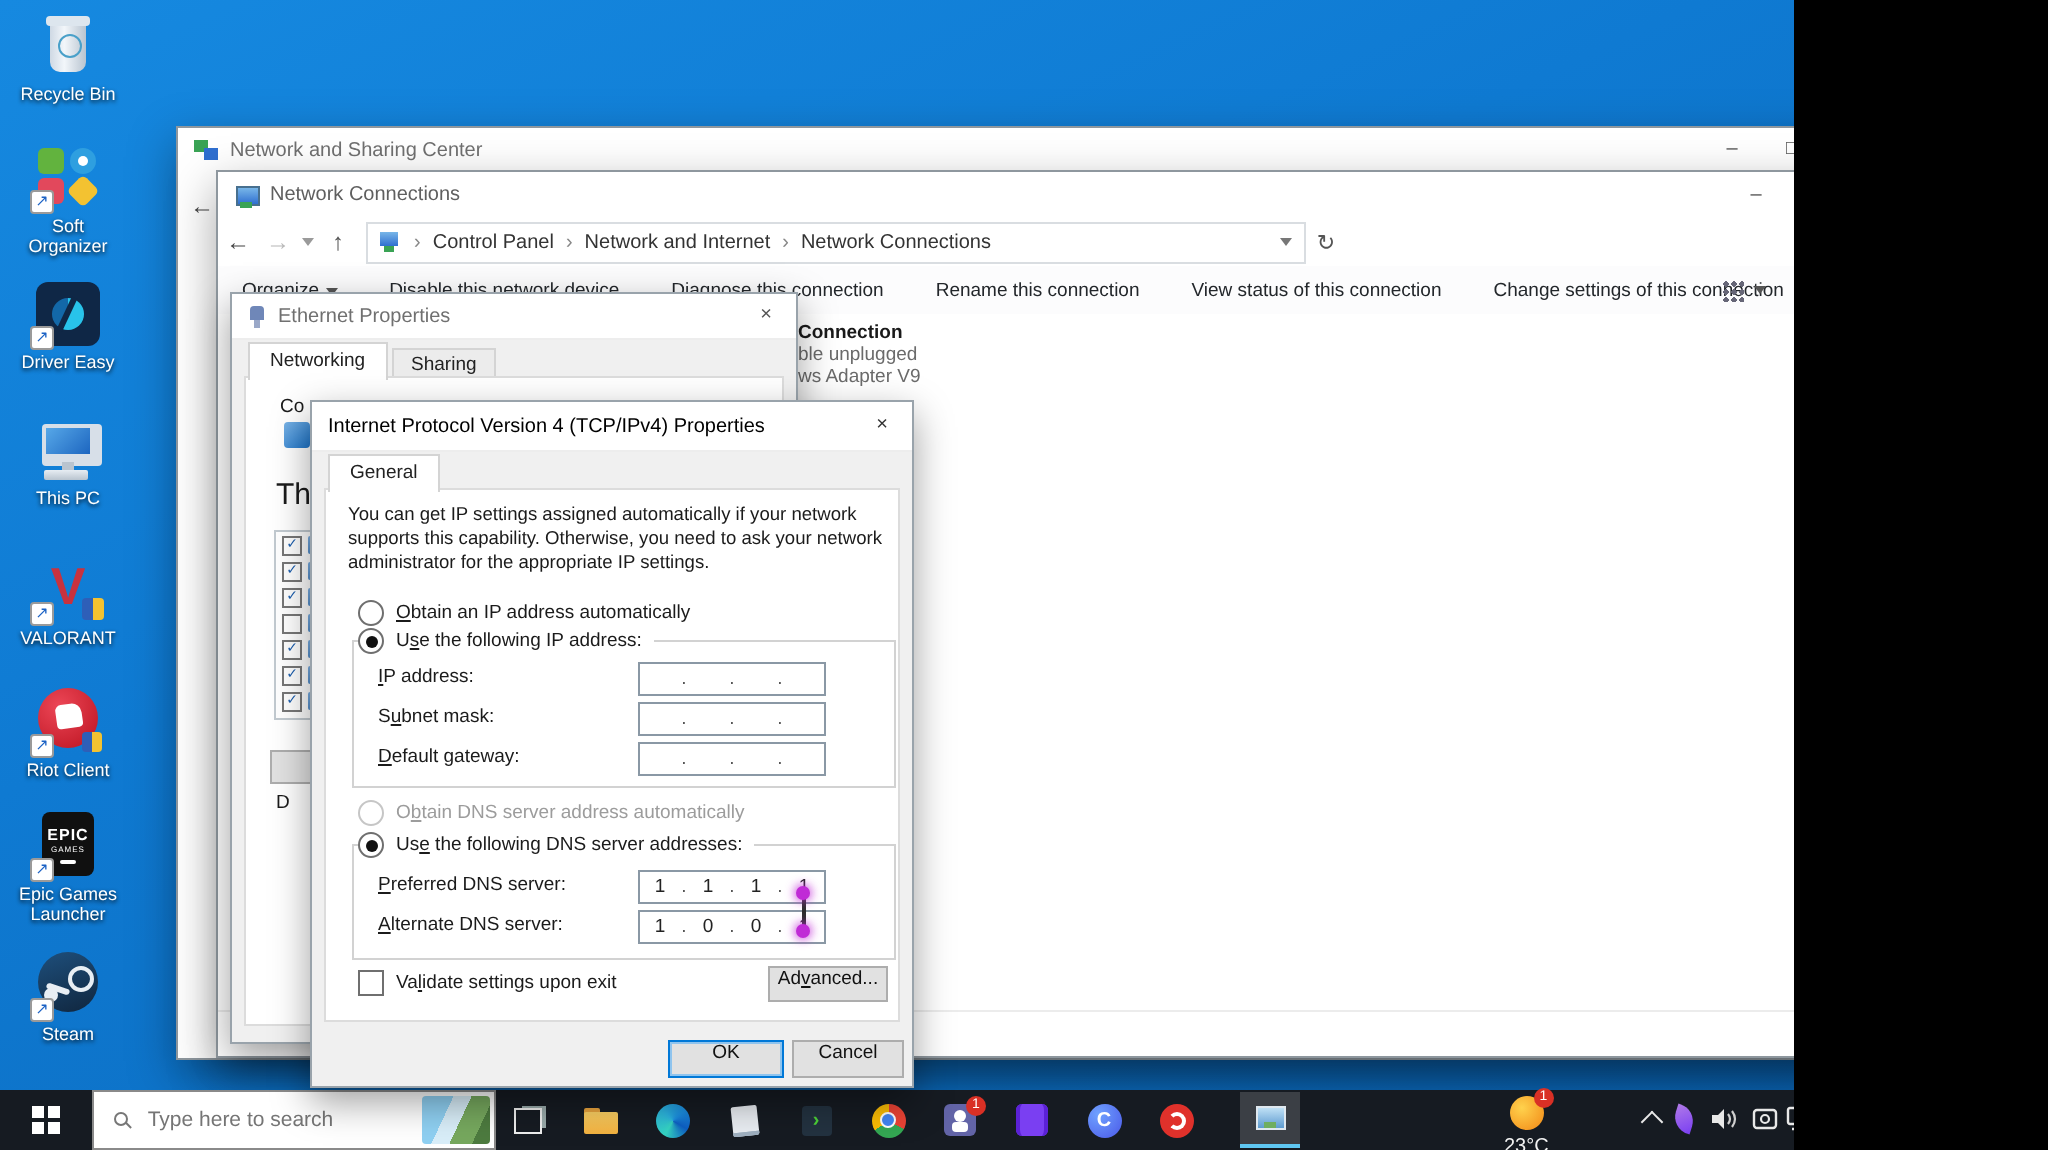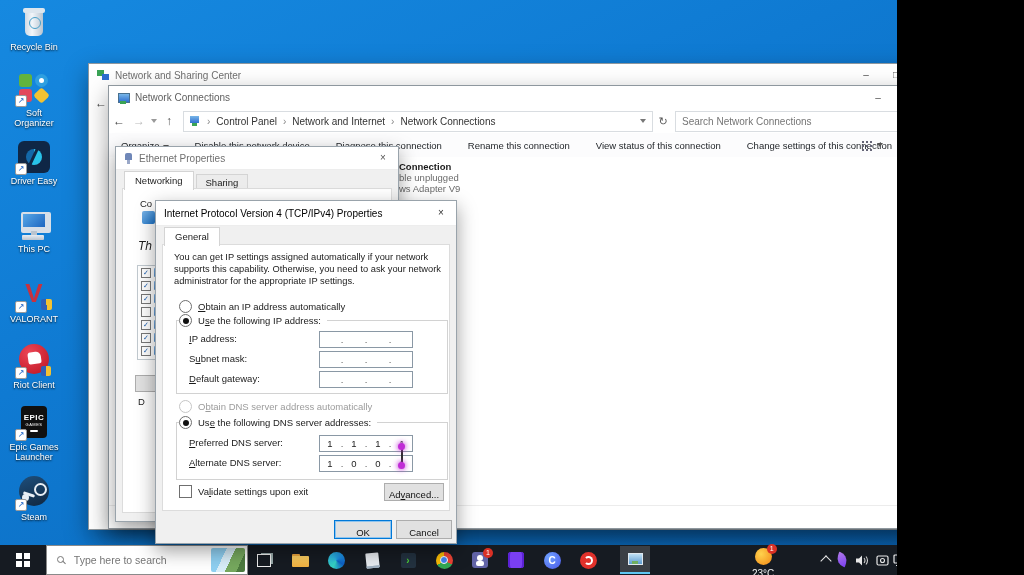--- a/index.html
+++ b/index.html
@@ -49,21 +49,21 @@
   .radio.sel::after{content:"";position:absolute;inset:2.5px;border-radius:50%;background:#111;}
   .radio.dis{border-color:#c6c6c6;}
   .dim{color:#9c9c9c;}
   .gbox{position:absolute;border:1px solid #d2d2d2;}
   .legend{position:absolute;background:#fff;padding-right:6px;}
   .ipf{position:absolute;width:92px;height:15px;background:#fff;border:1px solid #8a98a5;
        display:flex;align-items:center;font-size:9.5px;color:#222;}
   .ipf .oct{flex:1;text-align:center;}
   .ipf .dotsep{color:#555;width:4px;text-align:center;}
   .wbtn{position:absolute;background:#e1e1e1;border:1px solid #adadad;font-size:9.5px;color:#111;
-        display:flex;align-items:flex-end;justify-content:center;}
+        display:flex;align-items:flex-start;justify-content:center;}
   .wbtn.def{border:1px solid #0078d7;box-shadow:inset 0 0 0 1px #8fc4ee;}
   .cbox{width:11px;height:11px;min-width:11px;border:1px solid #6f6f6f;background:#fff;display:inline-block;}
 
   
   .ethlist{position:absolute;background:#fff;border:1px solid #c2cad0;}
   .ethrow{display:flex;align-items:center;gap:3px;height:13px;padding-left:3px;}
   .minicb{width:8px;height:8px;border:1px solid #777;background:#fff;font-size:7px;line-height:8px;color:#1d5fae;text-align:center;}
   .miniic{width:9px;height:9px;background:linear-gradient(135deg,#7fb2e5,#2f6fb4);border-radius:1px;}
 
   
@@ -218,24 +218,20 @@
           <span style="color:#888;">›</span>
           <span>Control Panel</span>
           <span style="color:#888;">›</span>
           <span>Network and Internet</span>
           <span style="color:#888;">›</span>
           <span>Network Connections</span>
         </div>
         <span class="chev-dn" style="margin-left:auto;margin-right:6px;border-top-color:#777;"></span>
       </div>
       <span style="width:20px;text-align:center;font-size:11px;color:#555;">↻</span>
-      <div class="field" style="width:256px;margin-left:2px;">
-        <input style="border: none; outline: none; flex: 1 1 0%; font-size: 10px; padding: 0px 6px; color: rgb(51, 51, 51); font-family: inherit; background: transparent;" placeholder="Search Network Connections">
-        <span class="mag" style="margin-right:7px;"></span>
-      </div>
     </div>
 
     <div class="tool-row">
       <span><span>Organize</span><span class="chev-dn"></span></span>
       <span>Disable this network device</span>
       <span>Diagnose this connection</span>
       <span>Rename this connection</span>
       <span>View status of this connection</span>
       <span>Change settings of this connection</span>
     </div>
@@ -277,21 +273,21 @@
         <span>×</span>
       </span>
     </div>
     <div class="tabs" style="left:8px;top:24px;">
       <span class="tab on">Networking</span>
       <span class="tab">Sharing</span>
     </div>
     <div class="abs" style="left:6px;right:6px;top:41px;bottom:8px;background:#fff;border:1px solid #dcdcdc;">
       <span class="abs" style="left:17px;top:9px;font-size:9.5px;color:#1b1b1b;">Co</span>
       <span class="abs" style="left:19px;top:22px;width:13px;height:13px;background:linear-gradient(135deg,#79b3e6,#1d74c9);border-radius:2px;"></span>
-      <span class="abs" style="left:15px;top:50px;font-size:12px;color:#1b1b1b;font-style:italic;">Th</span>
+      <span class="abs" style="left:15px;top:50px;font-size:15px;color:#1b1b1b;">Th</span>
       <div class="ethlist" style="left:14px;top:76px;width:246px;height:93px;">
         <div class="ethrow">
             <span class="minicb">✓</span>
             <span class="miniic"></span>
           </div>
         <div class="ethrow">
             <span class="minicb">✓</span>
             <span class="miniic"></span>
           </div>
         <div class="ethrow">

